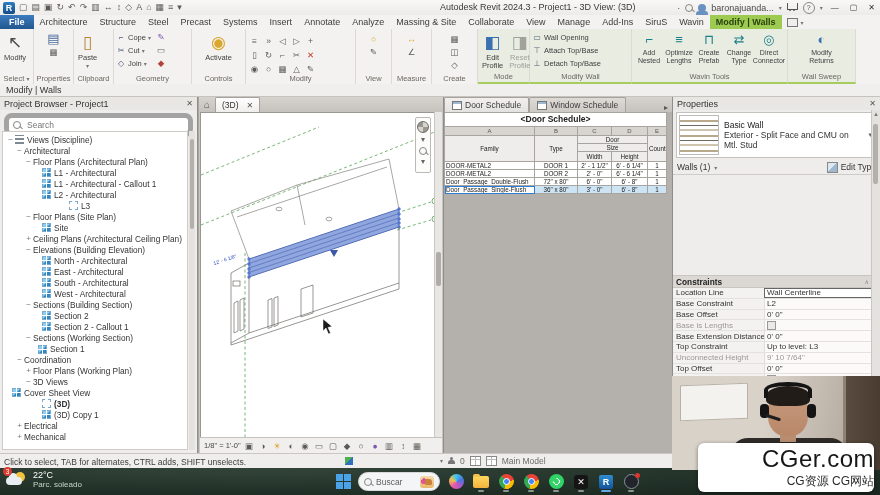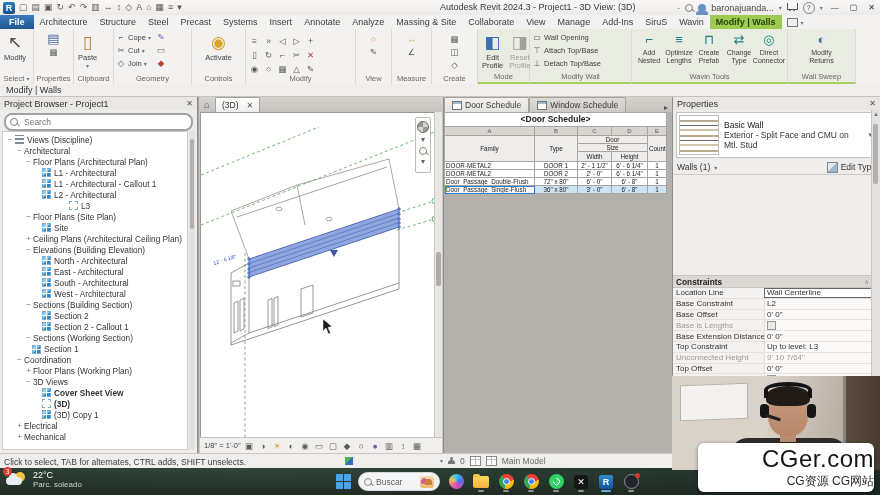--- a/index.html
+++ b/index.html
@@ -43,21 +43,21 @@
   .colic{display:flex;flex-direction:column;gap:1px;}
   .colic span{font-size:8.5px;color:#5a5a54;text-align:center;line-height:12px;}
   .wavbtn{display:flex;flex-direction:column;align-items:center;width:30px;font-size:7px;line-height:7.5px;text-align:center;color:#3f3f3f;}
   .wavbtn .ic{font-size:13px;line-height:18px;color:#1b7f8a;}
   
   .optionsbar{left:0;top:84px;width:880px;height:13px;background:#f1efed;border-bottom:1px solid #c6c3bf;font-size:9px;color:#333;line-height:13px;padding-left:6px;box-sizing:border-box;}
   
   .pb{left:0;top:97px;width:198px;height:356px;background:#efedeb;border-right:1px solid #8f8c89;box-sizing:border-box;}
   .phead{height:13px;display:flex;align-items:center;font-size:9px;color:#333;padding:0 4px;justify-content:space-between;background:#e9e7e4;}
   .xbtn{color:#555;font-size:8px;}
-  .pb-search{margin:3px 4px;height:14px;background:#fff;border:2px solid #a3a3a3;border-radius:8px;display:flex;align-items:center;gap:4px;padding:0 4px;}
+  .pb-search{margin:3px 4px;height:14px;background:#fff;border:5px solid #a3a3a3;border-radius:8px;display:flex;align-items:center;gap:4px;padding:0 4px;}
   .mag{width:6px;height:6px;border:1.3px solid #8a8782;border-radius:50%;position:relative;flex:none;}
   .mag:after{content:"";position:absolute;left:5px;top:5px;width:4px;height:1.3px;background:#8a8782;transform:rotate(45deg);}
   .pb-search input{border:none;outline:none;font-size:8.5px;color:#444;width:140px;background:transparent;font-family:inherit;}
   .pb-tree{position:absolute;left:2px;top:34px;right:9px;bottom:3px;background:#fff;border:1px solid #cfccc8;overflow:hidden;padding-top:2px;}
   .ti{display:flex;align-items:center;height:11px;font-size:8.3px;color:#333;white-space:nowrap;}
   .ti .tg{width:9px;text-align:center;color:#777;font-size:8px;flex:none;}
   .ti .vic{width:9px;height:9px;flex:none;margin-right:3px;background:linear-gradient(135deg,#8ecdf0 0 45%,#2f86c4 55% 100%);box-shadow:inset 0 0 0 1px #7aa9cc;position:relative;}
   .ti .vic:after{content:"";position:absolute;left:4px;top:0;width:1px;height:9px;background:#fff;box-shadow:-4px 4px 0 4px #ffffff00;}
   .ti .vic:before{content:"";position:absolute;left:0;top:4px;width:9px;height:1px;background:#fff;}
   .ti .vic.open{background:#fff;box-shadow:none;border:1px dashed #7aa9cc;width:7px;height:7px;}
@@ -478,38 +478,38 @@
         </div>
         <div class="ti" style="padding-left: 30px;">
           <span class="tg"></span>
           <span class="vic"></span>
           <span>Section 2 - Callout 1</span>
         </div>
         <div class="ti" style="padding-left: 21px;">
           <span class="tg">−</span>
           <span>Sections (Working Section)</span>
         </div>
-        <div class="ti" style="padding-left: 20px; align-items: flex-end;">
+        <div class="ti" style="padding-left: 26px; align-items: flex-end;">
           <span class="tg"></span>
           <span class="vic"></span>
           <span>Section 1</span>
         </div>
         <div class="ti" style="padding-left: 12px;">
           <span class="tg">−</span>
           <span>Coordination</span>
         </div>
         <div class="ti" style="padding-left: 21px;">
           <span class="tg">+</span>
           <span>Floor Plans (Working Plan)</span>
         </div>
         <div class="ti" style="padding-left: 21px;">
           <span class="tg">−</span>
           <span>3D Views</span>
         </div>
-        <div class="ti" style="padding-left: 30px; font-weight: bold;">
+        <div class="ti" style="">
           <span class="tg"></span>
           <span class="vic"></span>
           <span>Cover Sheet View</span>
         </div>
         <div class="ti bold" style="padding-left: 30px;">
           <span class="tg"></span>
           <span class="vic open"></span>
           <span>(3D)</span>
         </div>
         <div class="ti" style="padding-left: 30px;">

